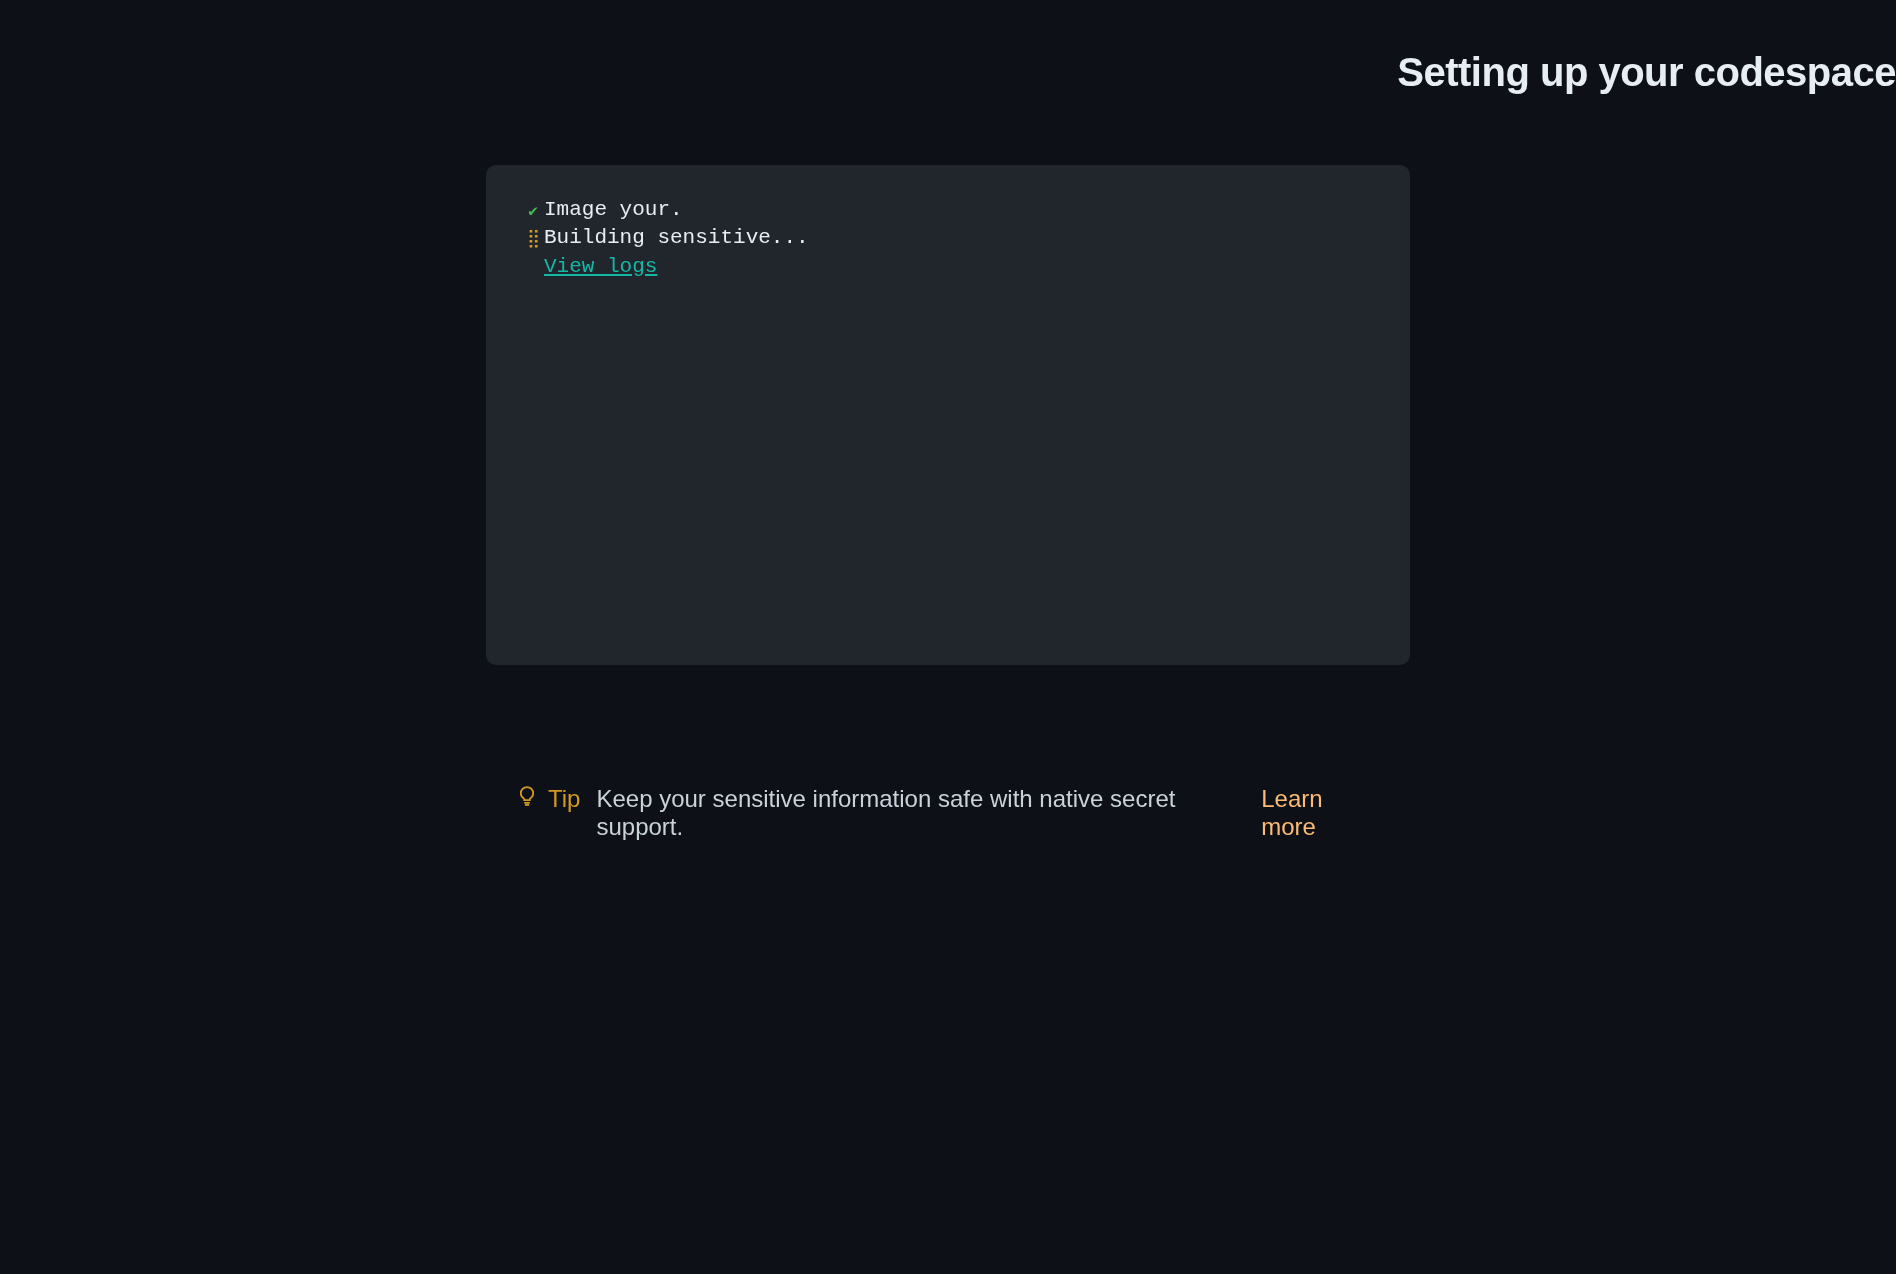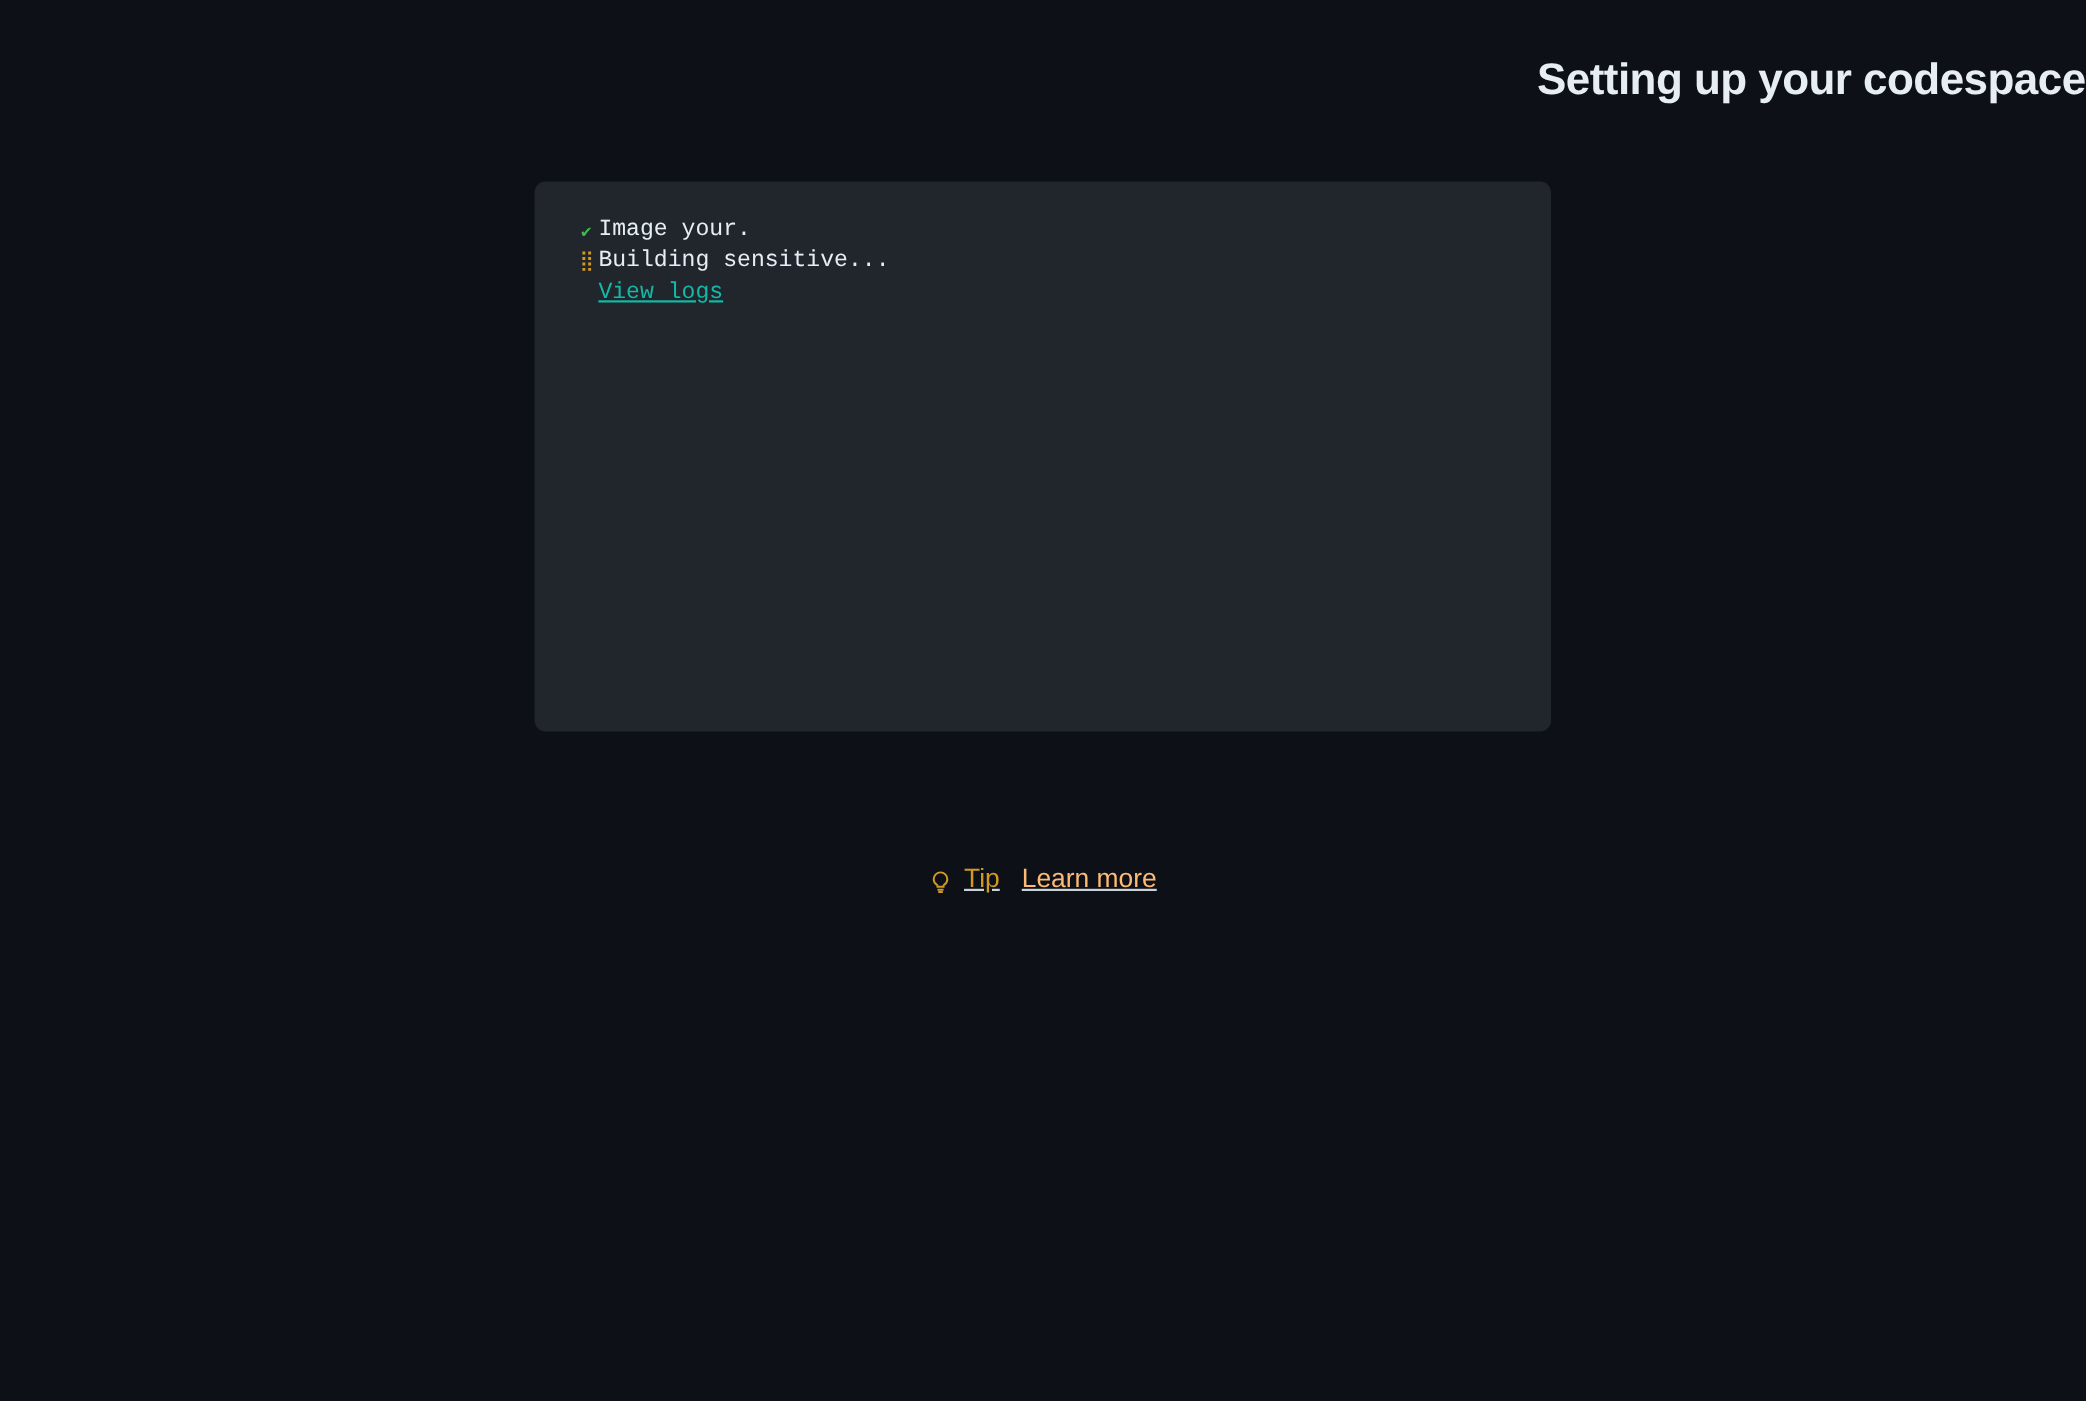--- a/index.html
+++ b/index.html
@@ -65,26 +65,25 @@
     .view-logs-link {
       color: #14b8a6;
       text-decoration: underline;
       text-underline-offset: 2px;
       cursor: pointer;
     }
     .tip-bar {
       width: 924px;
       margin: 120px auto 0 auto;
       display: flex;
-      align-items: flex-end;
+      align-items: flex-start;
       justify-content: center;
       gap: 10px;
       font-size: 24px;
       padding: 0 30px;
-      text-decoration: underline;
     }
     .lightbulb-icon {
       color: #d29922;
       display: inline-flex;
       align-items: center;
     }
     .lightbulb-icon svg {
       width: 22px;
       height: 22px;
     }
@@ -124,14 +123,15 @@
 
 <div class="tip-bar">
   <span class="lightbulb-icon">
     <svg viewBox="0 0 16 16" fill="none" stroke="currentColor" stroke-width="1.3">
       <path d="M8 1.5c-2.5 0-4.5 2-4.5 4.5 0 1.6.9 3 2.2 3.8.2.1.3.4.3.6v.6h4v-.6c0-.2.1-.5.3-.6 1.3-.8 2.2-2.2 2.2-3.8 0-2.5-2-4.5-4.5-4.5z"></path>
       <line x1="6" y1="13" x2="10" y2="13"></line>
       <line x1="6.5" y1="14.5" x2="9.5" y2="14.5"></line>
     </svg>
   </span>
   <span class="tip-label">Tip</span>
+  <span class="tip-text">Keep your sensitive information safe with native secret support.</span>
   <a class="learn-more-link">Learn more</a>
 </div>
 
 </body></html>

